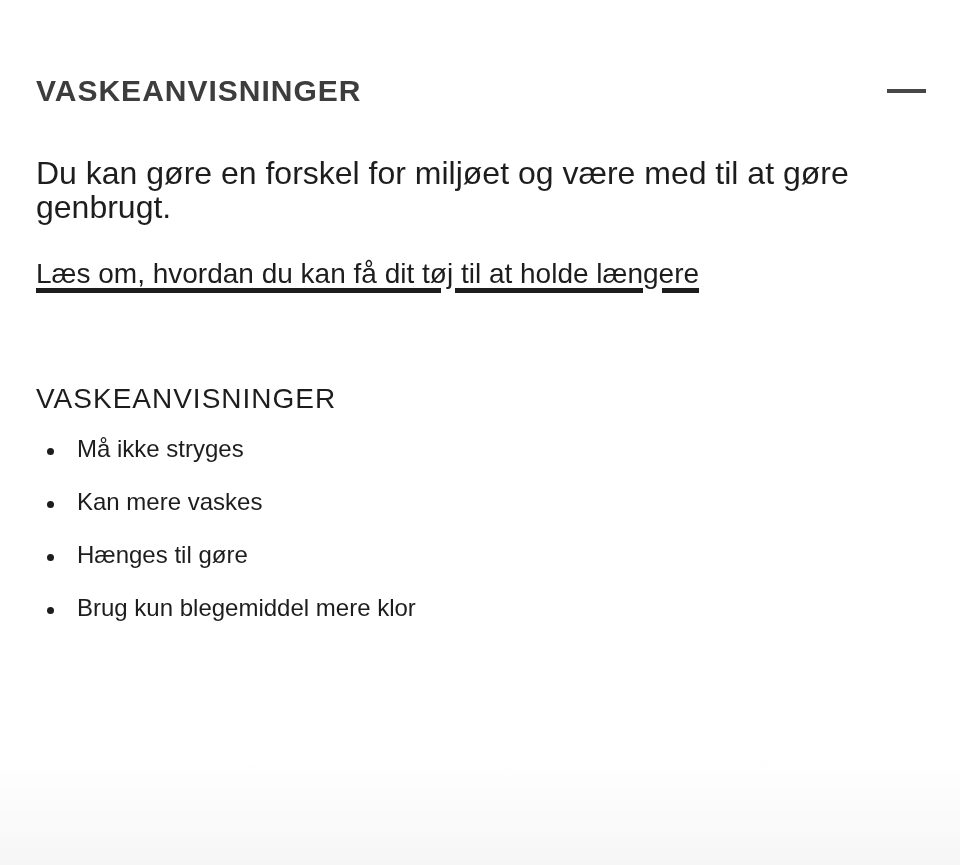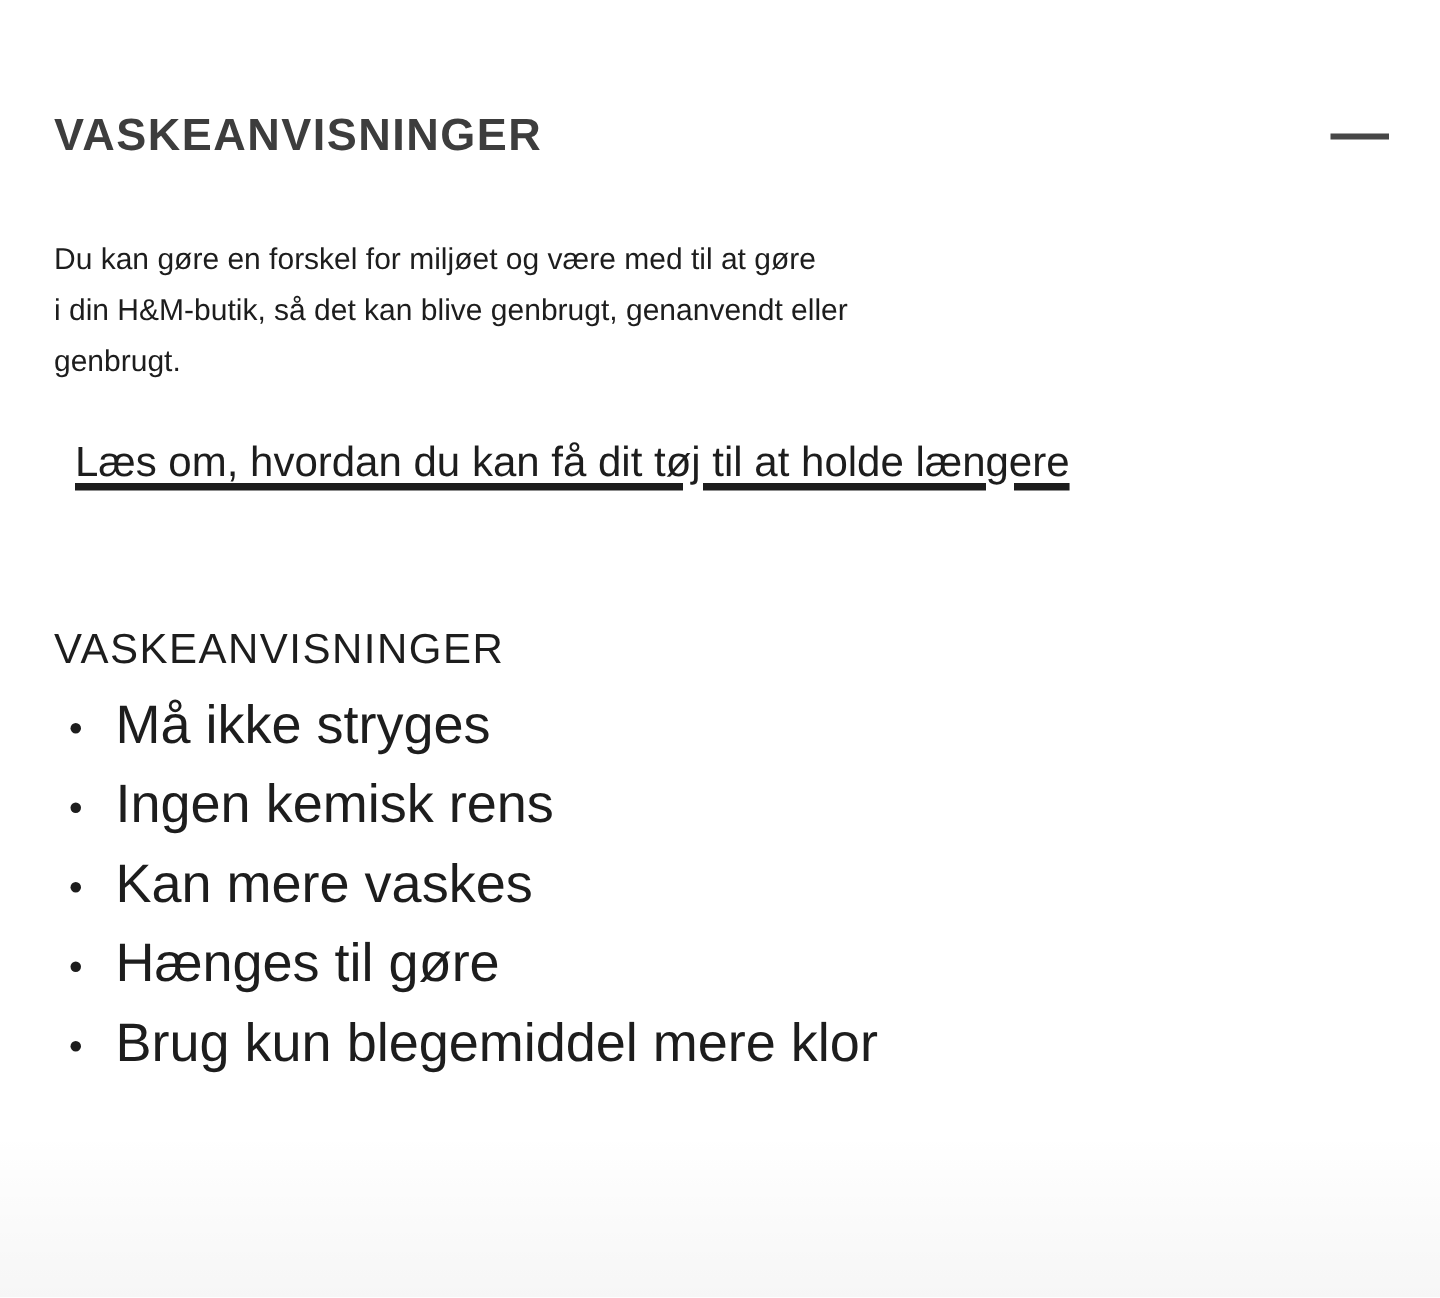--- a/index.html
+++ b/index.html
@@ -49,58 +49,57 @@
   }
   .minus-bar {
     display: block;
     width: 39px;
     height: 4px;
     background: #474747;
   }
   
   .para {
     margin: 45px 0 0 0;
-    font-size: 20px;
+    font-size: 32px;
     line-height: 34px;
     color: #1d1d1d;
   }
   .para .line { display: block; }
   
   .care-link {
     display: inline-block;
     margin-top: 33px;
     font-size: 28px;
     line-height: 34px;
     color: #1d1d1d;
     text-decoration: underline;
     text-decoration-thickness: 5px;
     text-underline-offset: 5px;
     text-decoration-skip-ink: auto;
     cursor: pointer;
-    margin-left: 14px;
   }
   
   .sub-heading {
     margin: 91px 0 0 0;
     font-size: 28px;
     line-height: 34px;
     font-weight: 400;
     letter-spacing: 1px;
     color: #1d1d1d;
   }
   
   ul.care-list {
     list-style: none;
     margin: 16px 0 0 0;
     padding: 0;
   }
   ul.care-list li {
     position: relative;
     padding-left: 41px;
-    font-size: 36px;
+    font-size: 24px;
     line-height: 34px;
     margin-bottom: 19px;
     color: #1d1d1d;
   }
   ul.care-list li::before {
     content: "";
     position: absolute;
     left: 11px;
     top: 16px;
     width: 7px;
@@ -127,32 +126,30 @@
   <div class="acc-header">
     <h2 class="acc-title">VASKEANVISNINGER</h2>
     <button class="collapse-btn" aria-label="Collapse section">
       <span class="minus-bar"></span>
     </button>
   </div>
 
   <p class="para">
 
   <span class="line">Du kan gøre en forskel for miljøet og være med til at gøre</span>
-      <span class="line">i din H&amp;M-butik, så det kan blive genbrugt, genanvendt eller</span>
       <span class="line">genbrugt.</span>
     </p>
 
   <a class="care-link">Læs om, hvordan du kan få dit tøj til at holde længere</a>
 
   <h3 class="sub-heading">VASKEANVISNINGER</h3>
 
   <ul class="care-list">
 
   <li>Må ikke stryges</li>
-      <li>Ingen kemisk rens</li>
       <li>Kan mere vaskes</li>
       <li>Hænges til gøre</li>
       <li>Brug kun blegemiddel mere klor</li>
     </ul>
 
 </section>
 
 <div class="bottom-fade"></div>
 
 </body></html>

